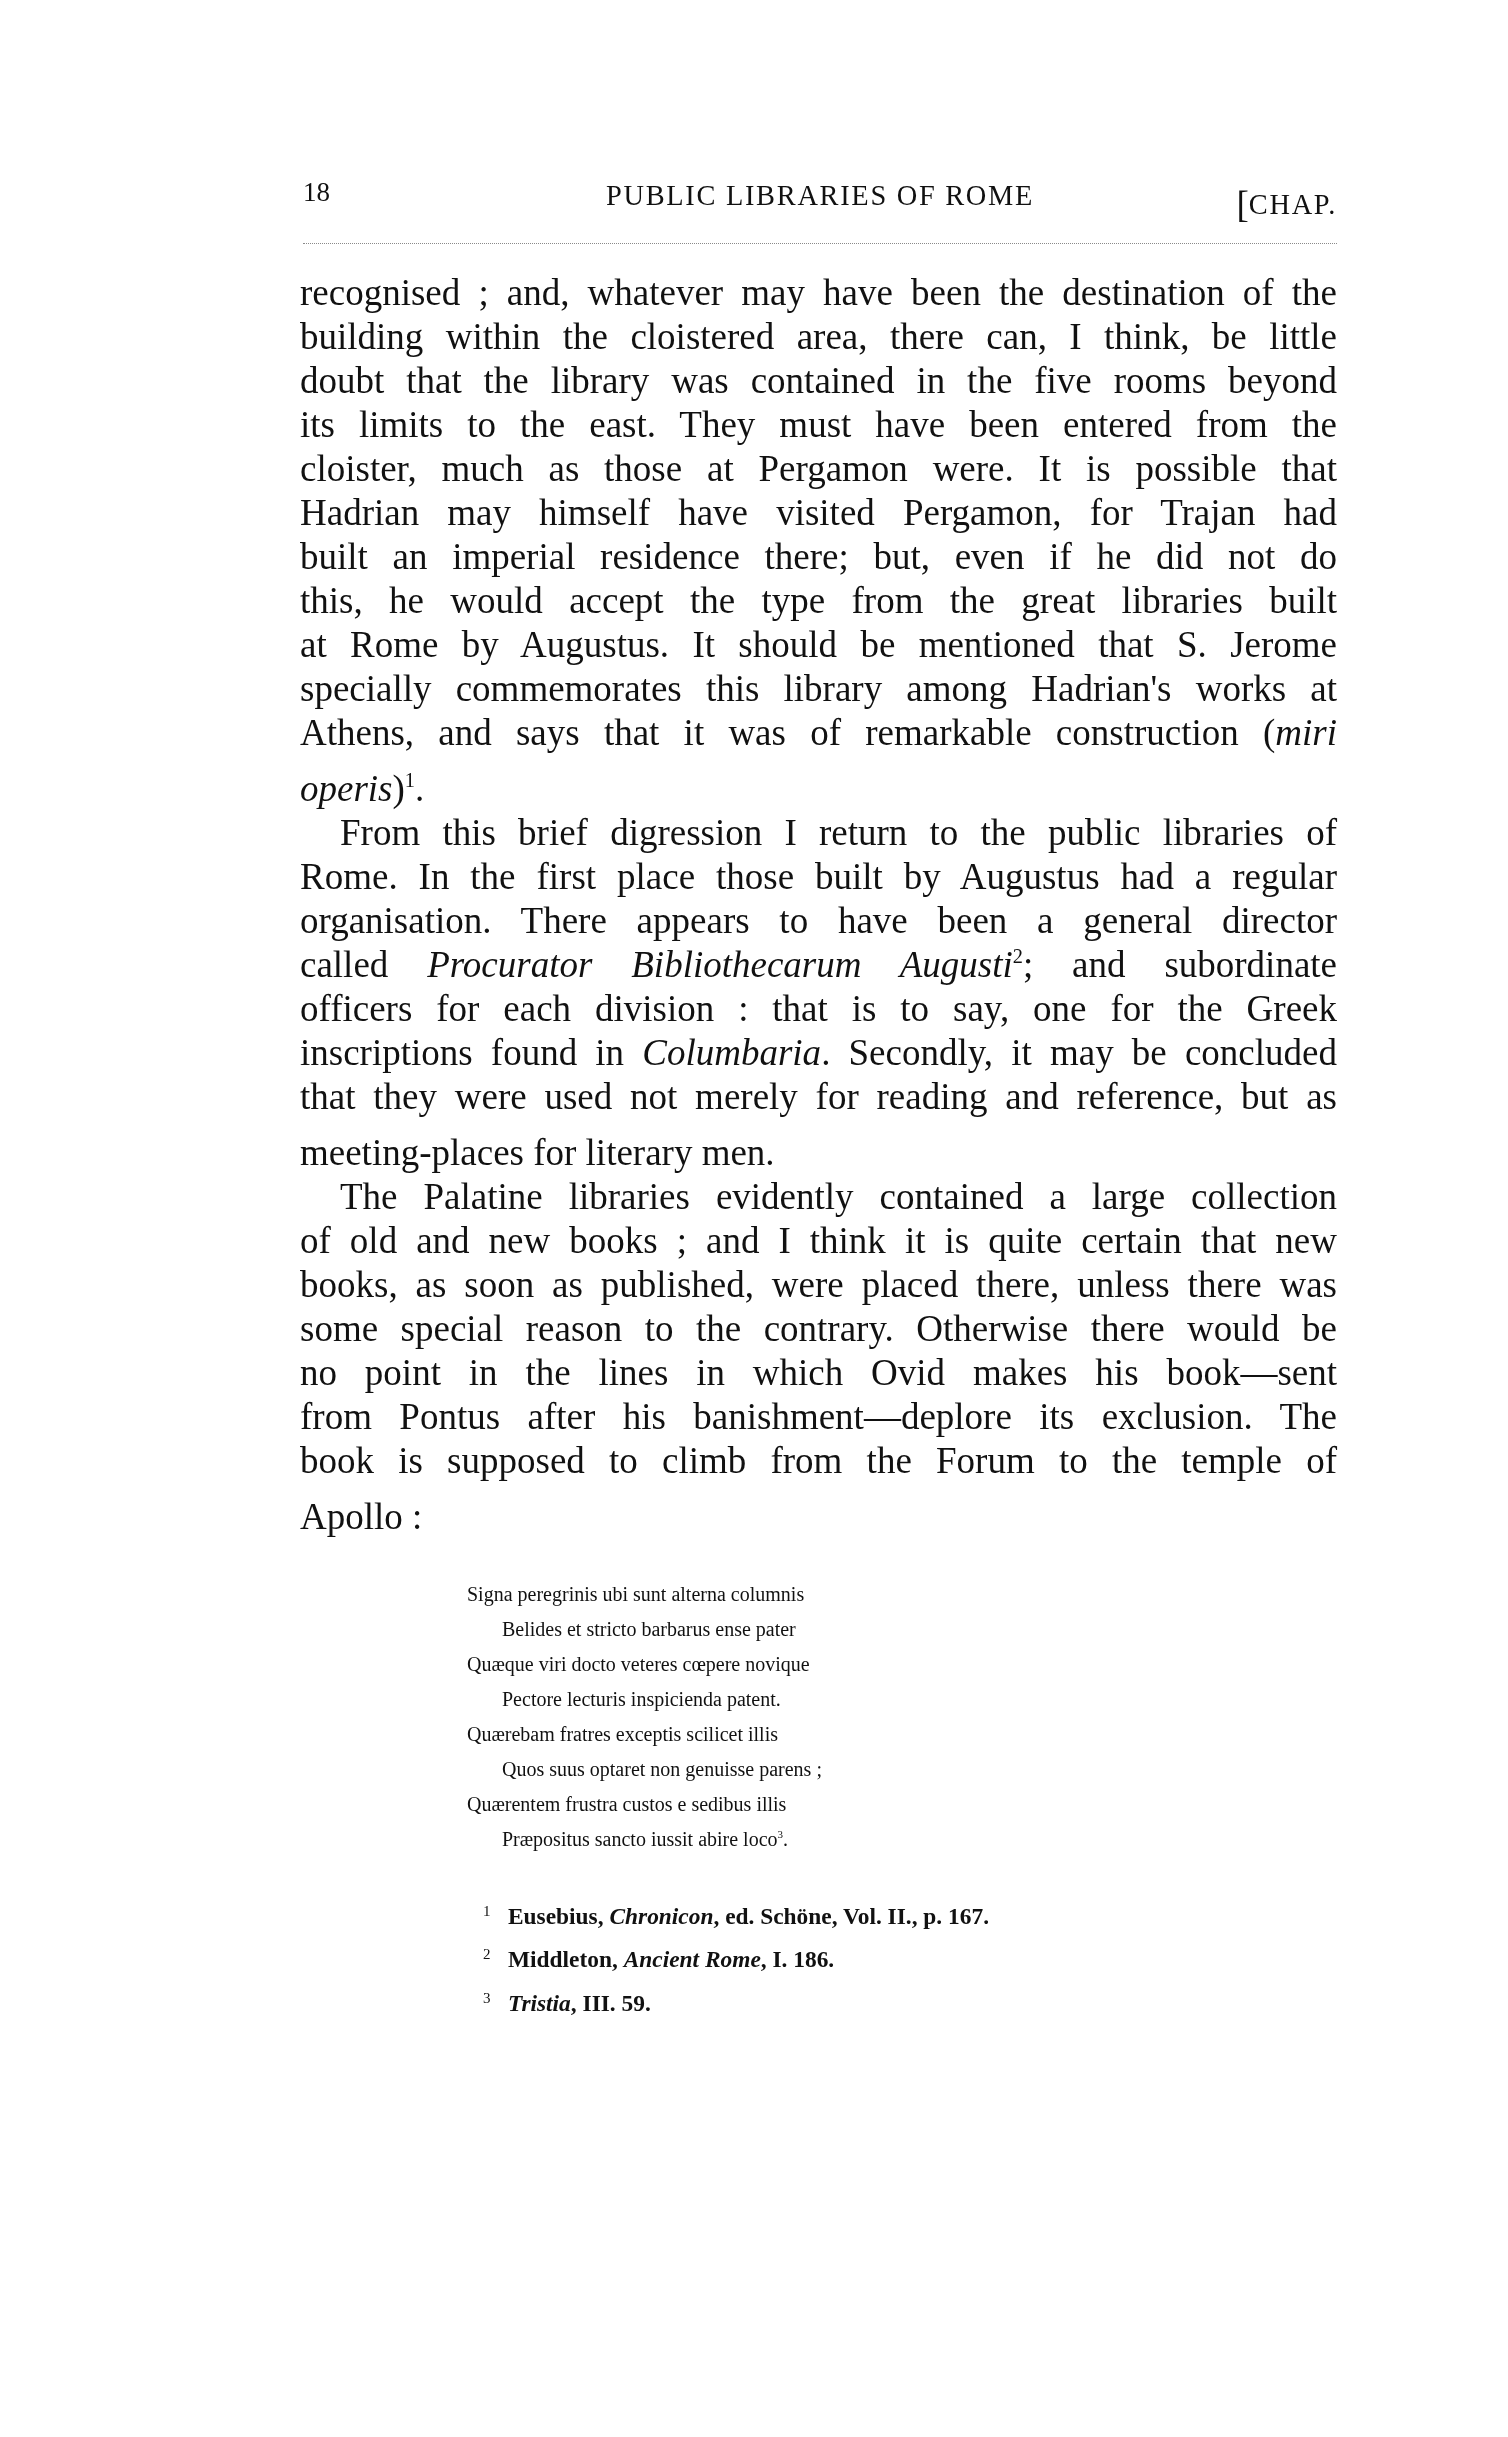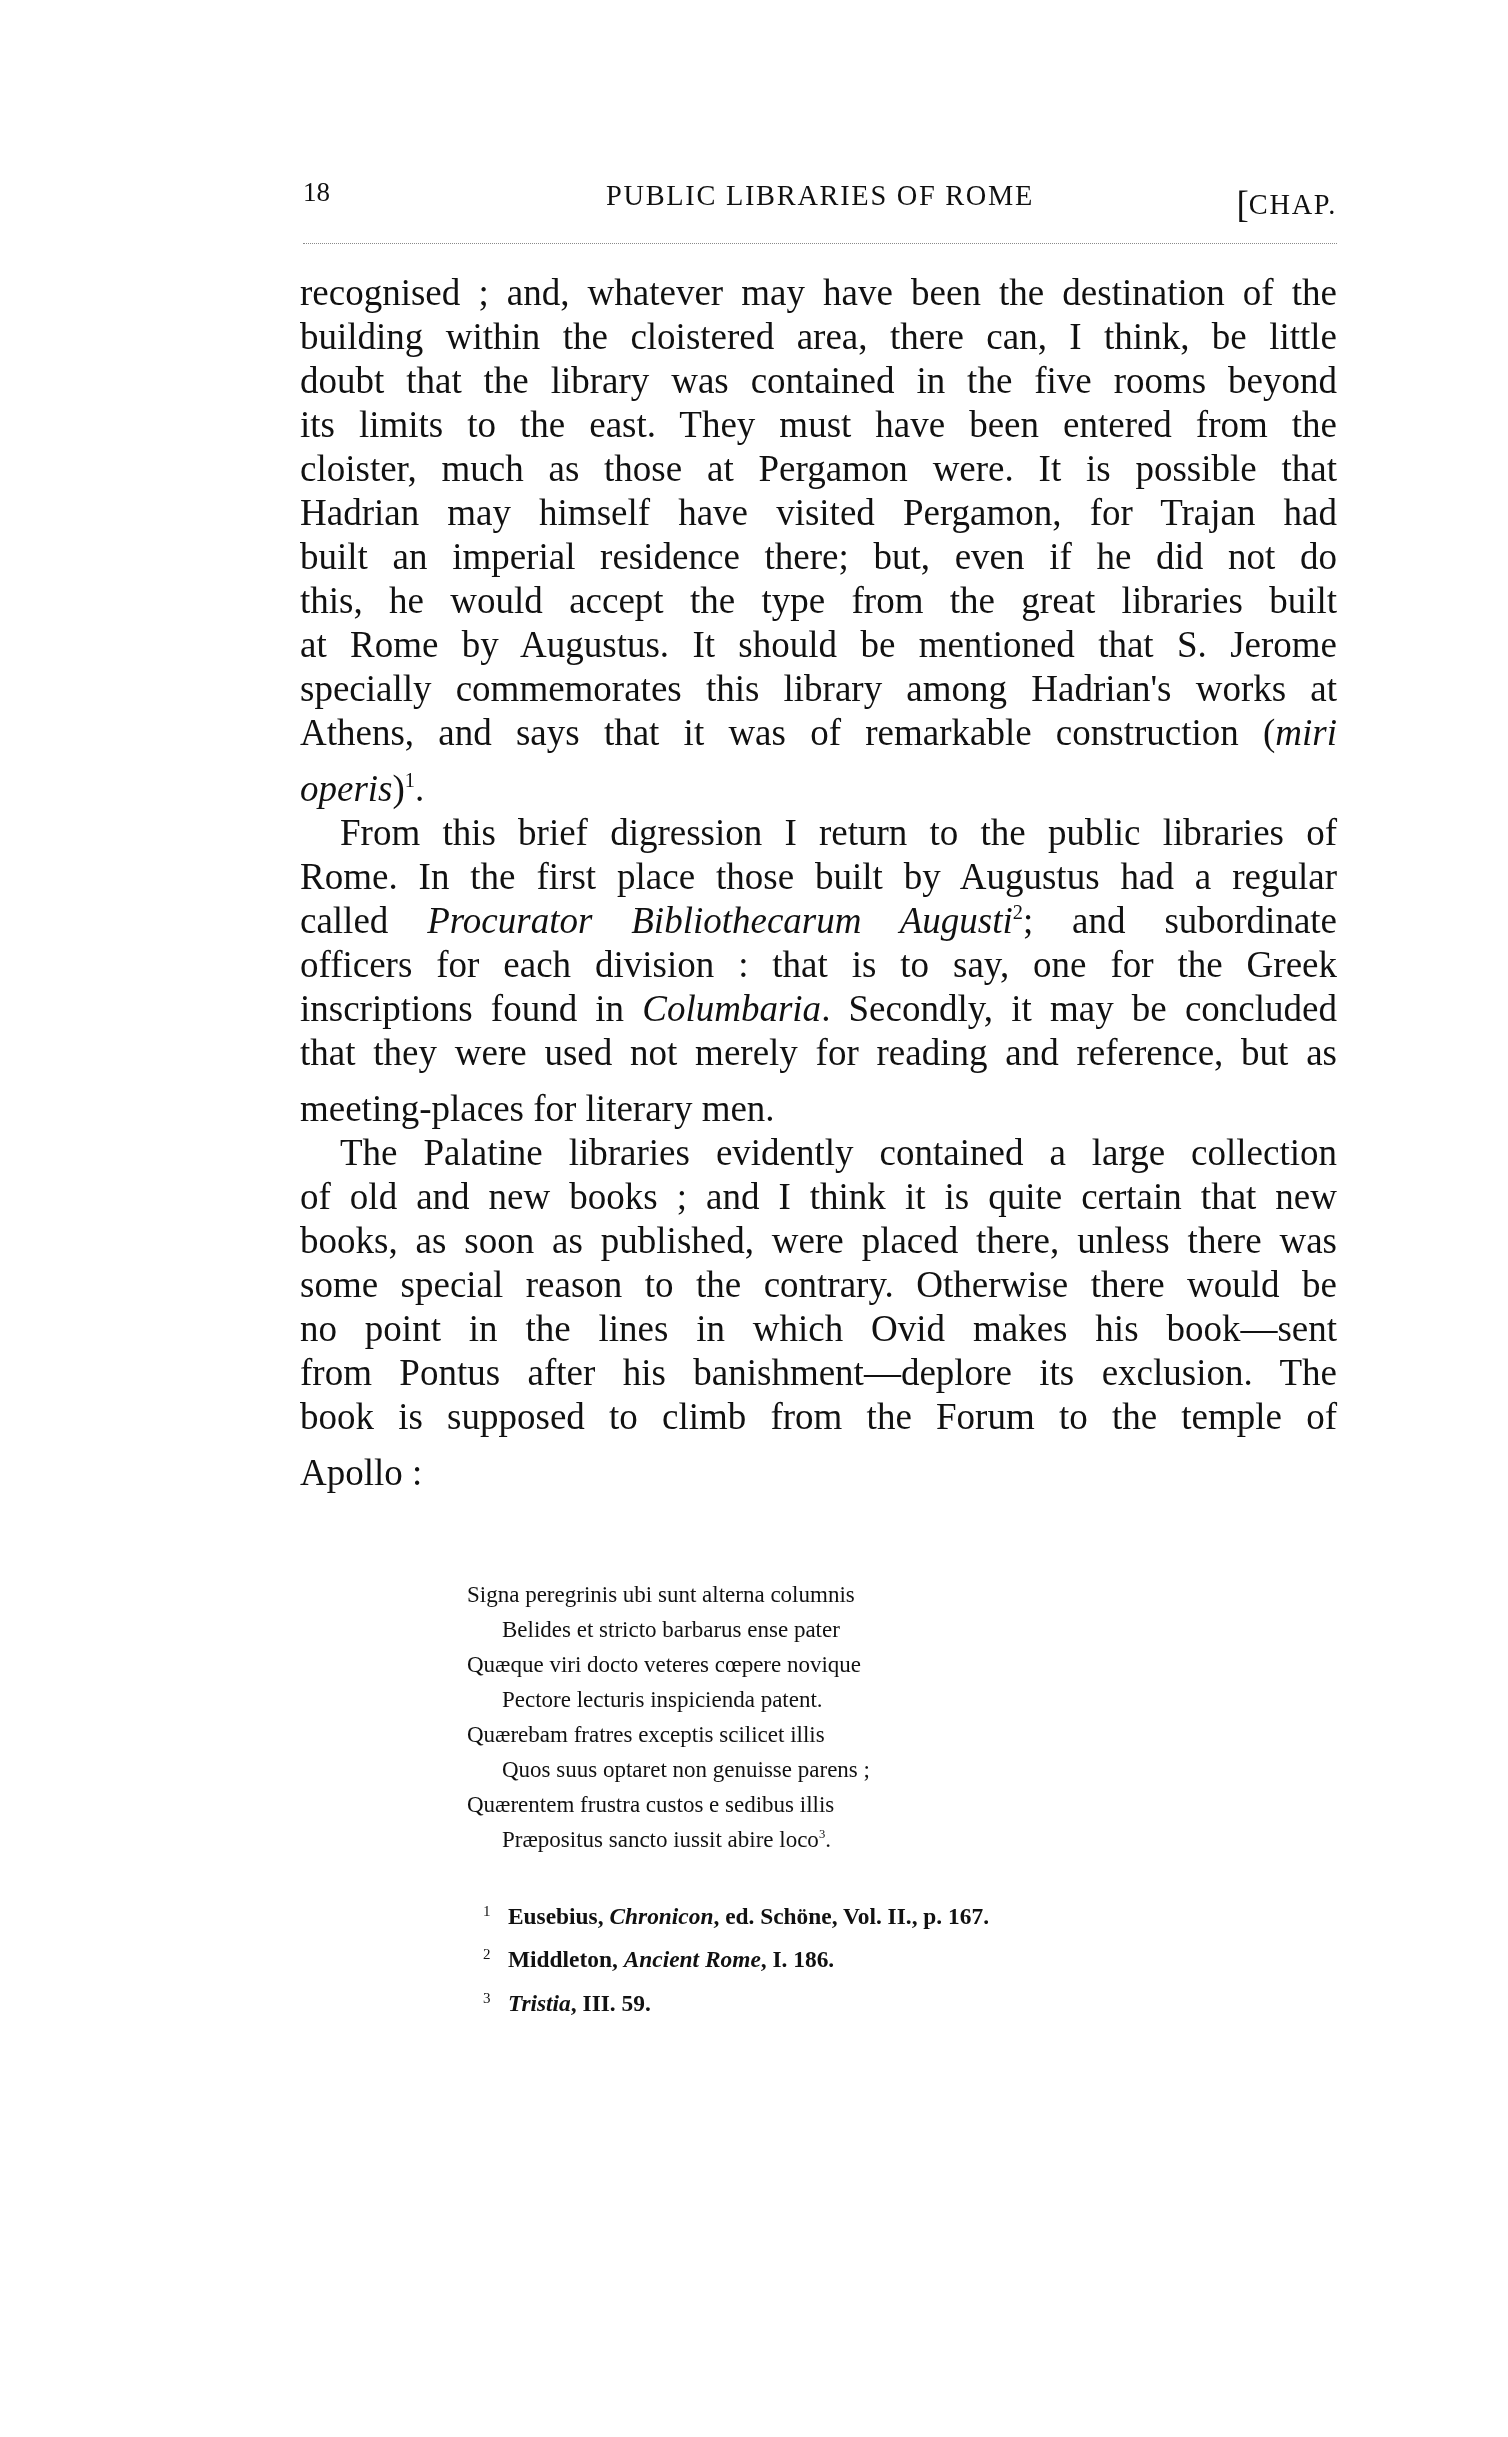--- a/index.html
+++ b/index.html
@@ -13,21 +13,21 @@
   .running-head .chap .bracket { font-size: 37px; position: relative; top: 2.5px; letter-spacing: 0; }
 
   .head-rule { position: absolute; left: 303px; top: 243px; width: 1034px; height: 0; border-top: 1.7px dotted #8a8a8a; }
 
   .body-text { position: absolute; left: 300px; top: 271px; width: 1037px; font-size: 37px; line-height: 44px; text-align: justify; }
   .body-text .line { display: block; text-align: justify; text-align-last: justify; white-space: nowrap; }
   .body-text .line.last { text-align-last: left; margin-top: 12px; }
   .body-text i { font-style: italic; }
   sup { font-size: 0.55em; vertical-align: 0.7em; line-height: 0; }
 
-  .verse { position: absolute; left: 467px; top: 1577px; font-size: 23px; line-height: 35px; }
+  .verse { position: absolute; left: 467px; top: 1577px; font-size: 20px; line-height: 35px; }
   .verse .vline { display: block; white-space: nowrap; }
   .verse .vline.indent { padding-left: 35px; }
 
   .footnotes { position: absolute; left: 483px; top: 1892px; font-size: 23.4px; line-height: 38px; }
   .footnotes .fn { display: block; white-space: nowrap; }
   .footnotes .fn-num { display: inline-block; width: 25px; font-size: 15px; vertical-align: 8.4px; }
   .footnotes i { font-weight: bold; }
   .footnotes .fn-text { font-weight: bold; }
 </style>
 </head>
@@ -55,20 +55,21 @@
       <span class="line">this, he would accept the type from the great libraries built</span>
       <span class="line">at Rome by Augustus.  It should be mentioned that S. Jerome</span>
       <span class="line">specially commemorates this library among Hadrian's works at</span>
       <span class="line"><span>Athens, and says that it was of remarkable construction (</span><i>miri</i></span>
       <span class="line last"><i>operis</i><span>)</span><sup>1</sup><span>.</span></span>
     </div>
 
     <div>
       <span class="line" style="padding-left:40px">From this brief digression I return to the public libraries of</span>
       <span class="line">Rome.  In the first place those built by Augustus had a regular</span>
+      <span class="line">organisation.  There appears to have been a general director</span>
       <span class="line"><span>called </span><i>Procurator Bibliothecarum Augusti</i><sup>2</sup><span>; and subordinate</span></span>
       <span class="line">officers for each division : that is to say, one for the Greek</span>
       <span class="line"><span>inscriptions found in </span><i>Columbaria</i><span>.  Secondly, it may be concluded</span></span>
       <span class="line">that they were used not merely for reading and reference, but as</span>
       <span class="line last">meeting-places for literary men.</span>
     </div>
 
     <div>
       <span class="line" style="padding-left:40px">The Palatine libraries evidently contained a large collection</span>
       <span class="line">of old and new books ; and I think it is quite certain that new</span>

